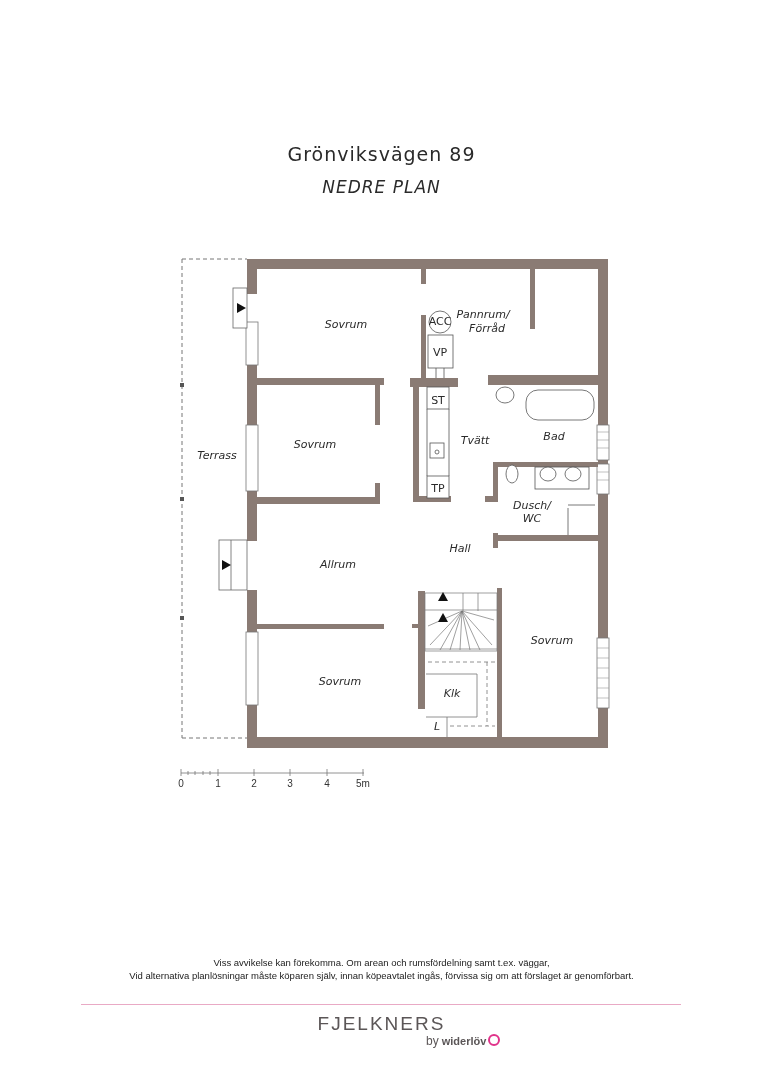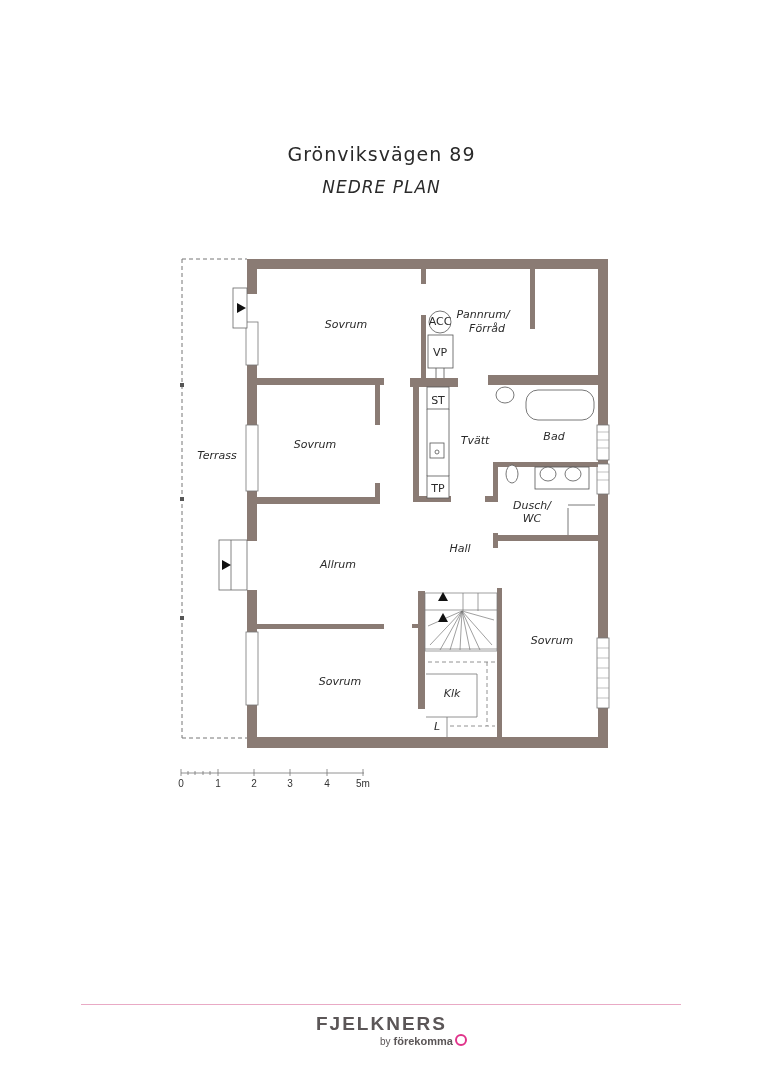--- a/index.html
+++ b/index.html
@@ -6,23 +6,23 @@
   body { width: 763px; height: 1080px; position: relative; overflow: hidden; font-family: "DejaVu Sans", sans-serif; }
   .title { position: absolute; left: 0; width: 763px; text-align: center; color: #2a2a2a; }
   .t1 { top: 143px; font-size: 19px; letter-spacing: 1px; font-family: "DejaVu Sans", sans-serif; }
   .t2 { top: 177px; font-size: 17px; letter-spacing: 1px; font-style: italic; }
   svg.plan { position: absolute; left: 0; top: 0; }
   .room-label { font-family: "DejaVu Sans", sans-serif; font-style: italic; font-size: 11px; fill: #2a2a2a; }
   .small-label { font-family: "DejaVu Sans", sans-serif; font-size: 11px; fill: #2a2a2a; }
   .scale-label { font-family: "Liberation Sans", sans-serif; font-size: 10px; fill: #333; }
   .disclaimer { position: absolute; left: 0; width: 763px; top: 957px; text-align: center; font-family: "Liberation Sans", sans-serif; font-size: 9.5px; line-height: 12.5px; color: #222; }
   .rule { position: absolute; left: 81px; width: 600px; top: 1004px; height: 1px; background: #e9aac5; }
-  .brand { position: absolute; left: 0; width: 763px; top: 1013px; text-align: center; font-family: "Liberation Sans", sans-serif; font-weight: bold; font-size: 19px; letter-spacing: 2px; color: #5b5657; }
+  .brand { position: absolute; left: 0; width: 763px; top: 1013px; text-align: center; font-family: "Liberation Sans", sans-serif; font-weight: normal; font-size: 19px; letter-spacing: 2px; color: #5b5657; }
   .byline { position: absolute; left: 380px; top: 1034px; font-family: "Liberation Sans", sans-serif; font-size: 11px; color: #5b5657; }
-  .byline .by { font-size: 10px; margin-right: 3px; }
+  .byline .by { font-size: 12px; margin-right: 3px; margin-left: 46px; }
   .byline .wid { font-weight: bold; }
   .flower { display: inline-block; width: 8px; height: 8px; border: 2px solid #e0338a; border-radius: 50%; margin-left: 2px; vertical-align: -1px; }
 </style>
 </head>
 <body>
 
 <div class="title t1">Grönviksvägen 89</div>
 <div class="title t2">NEDRE PLAN</div>
 
 <svg class="plan" width="763" height="1080" viewBox="0 0 763 1080">
@@ -206,18 +206,20 @@
   </g>
   <text class="scale-label" x="181" y="787" text-anchor="middle">0</text>
   <text class="scale-label" x="218" y="787" text-anchor="middle">1</text>
   <text class="scale-label" x="254" y="787" text-anchor="middle">2</text>
   <text class="scale-label" x="290" y="787" text-anchor="middle">3</text>
   <text class="scale-label" x="327" y="787" text-anchor="middle">4</text>
   <text class="scale-label" x="363" y="787" text-anchor="middle">5m</text>
 </svg>
 
 <div class="disclaimer">
+  <div>Viss avvikelse kan förekomma. Om arean och rumsfördelning samt t.ex. väggar,</div>
+  <div>Vid alternativa planlösningar måste köparen själv, innan köpeavtalet ingås, förvissa sig om att förslaget är genomförbart.</div>
 </div>
 <div class="rule"></div>
 <div class="brand">FJELKNERS</div>
 <div class="byline">
-  <span class="by">by</span><span class="wid">förekomma</span><span class="flower"></span>
+  <span class="by">by</span><span class="wid">widerlöv</span><span class="flower"></span>
 </div>
 
 </body></html>

